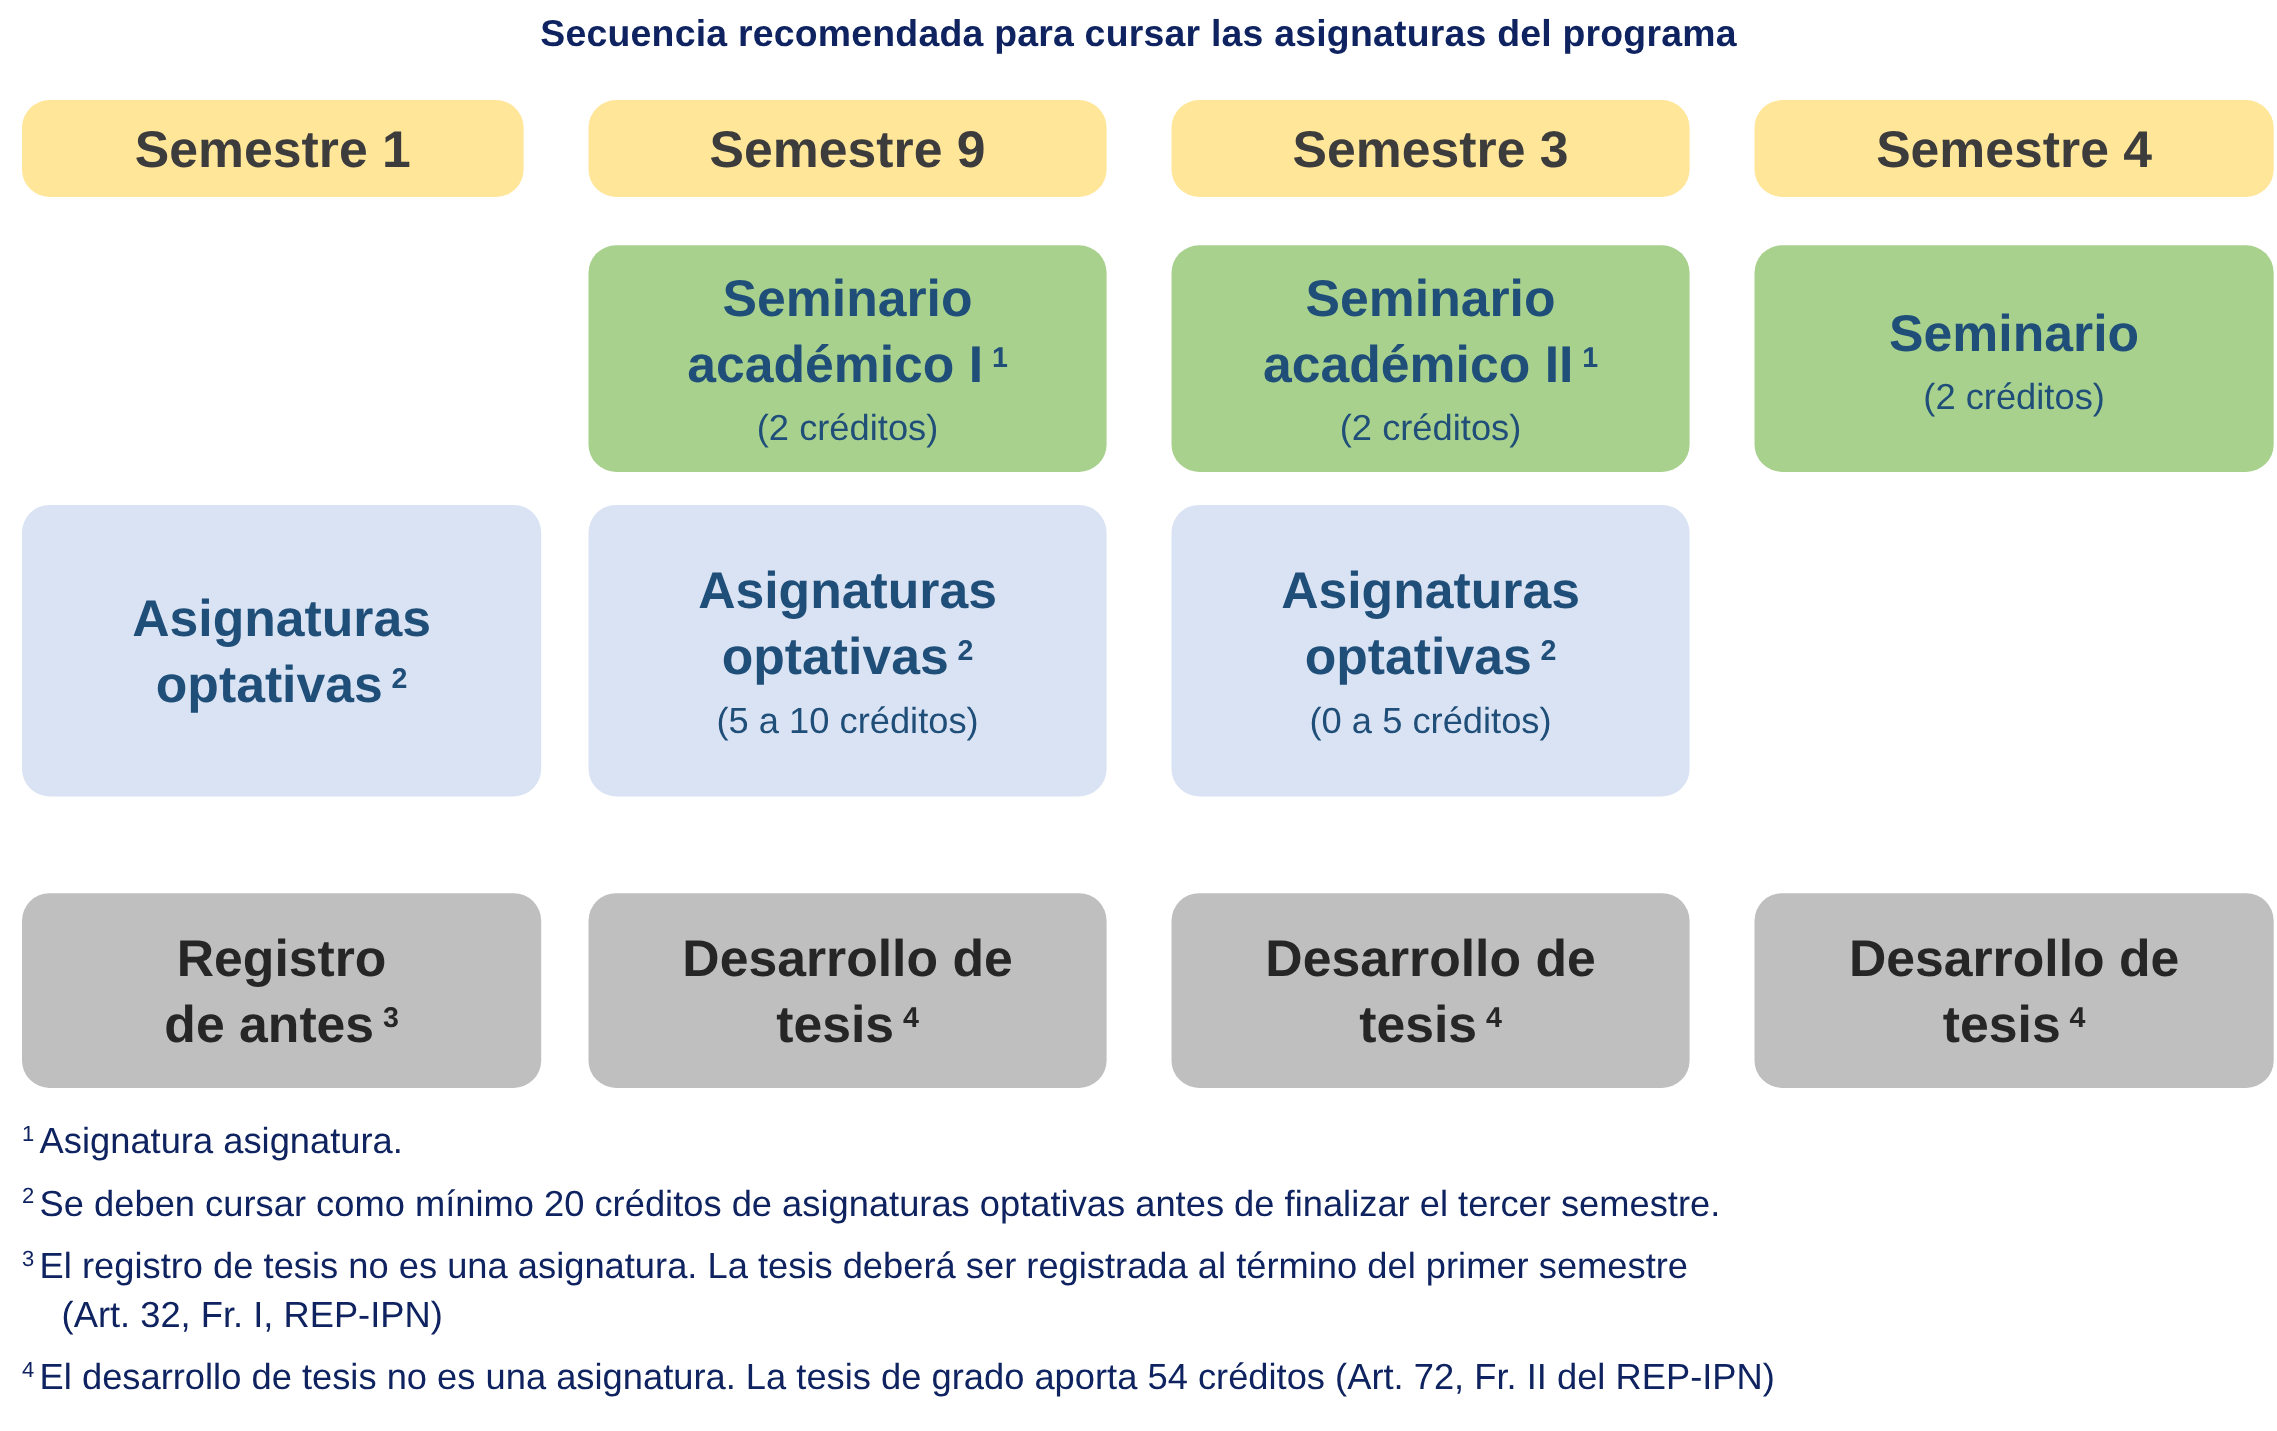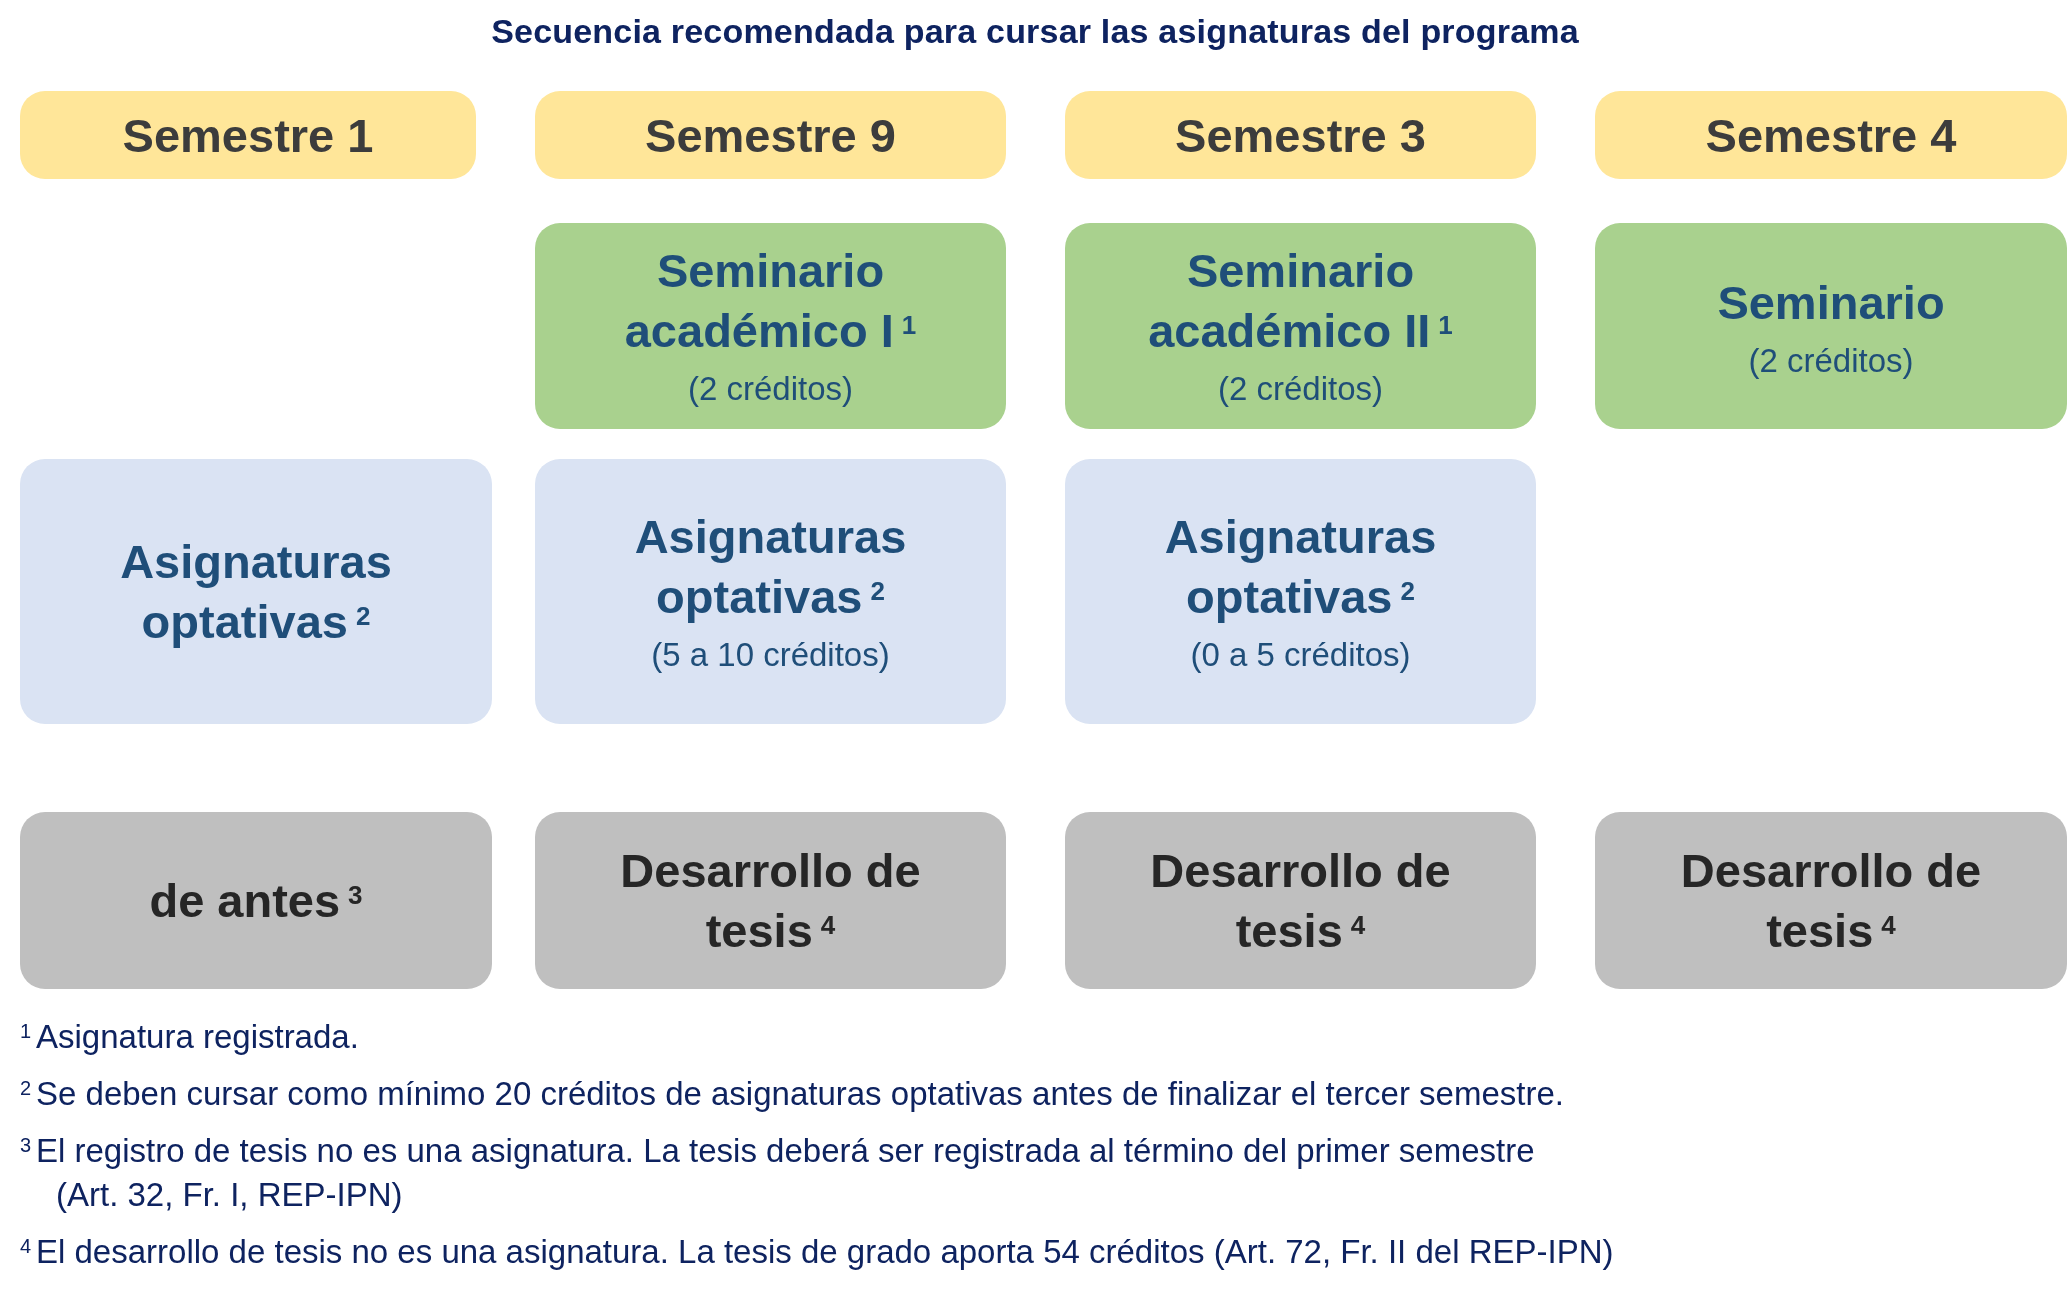--- a/index.html
+++ b/index.html
@@ -63,39 +63,40 @@
   <div class="main-line"><span>optativas</span><span class="sup">2</span></div>
   <div class="credits">(5 a 10 créditos)</div>
 </div>
 <div class="box opt" style="left:1065px;top:459px;width:471px;height:265px;">
   <div class="main-line">Asignaturas</div>
   <div class="main-line"><span>optativas</span><span class="sup">2</span></div>
   <div class="credits">(0 a 5 créditos)</div>
 </div>
 
 <div class="box tes" style="left:20px;top:812px;width:472px;height:177px;">
+  <div class="main-line">Registro</div>
   <div class="main-line"><span>de antes</span><span class="sup">3</span></div>
 </div>
 <div class="box tes" style="left:535px;top:812px;width:471px;height:177px;">
   <div class="main-line">Desarrollo de</div>
   <div class="main-line"><span>tesis</span><span class="sup">4</span></div>
 </div>
 <div class="box tes" style="left:1065px;top:812px;width:471px;height:177px;">
   <div class="main-line">Desarrollo de</div>
   <div class="main-line"><span>tesis</span><span class="sup">4</span></div>
 </div>
 <div class="box tes" style="left:1595px;top:812px;width:472px;height:177px;">
   <div class="main-line">Desarrollo de</div>
   <div class="main-line"><span>tesis</span><span class="sup">4</span></div>
 </div>
 
 <div class="footnotes">
   <div class="fn">
     <span class="num">1</span>
-    <span>Asignatura registrada.</span>
+    <span>Asignatura asignatura.</span>
   </div>
   <div class="fn">
     <span class="num">2</span>
     <span>Se deben cursar como mínimo 20 créditos de asignaturas optativas antes de finalizar el tercer semestre.</span>
   </div>
   <div class="fn">
     <span class="num">3</span>
     <span>El registro de tesis no es una asignatura. La tesis deberá ser registrada al término del primer semestre</span>
     <span class="cont">(Art. 32, Fr. I, REP-IPN)</span>
   </div>

